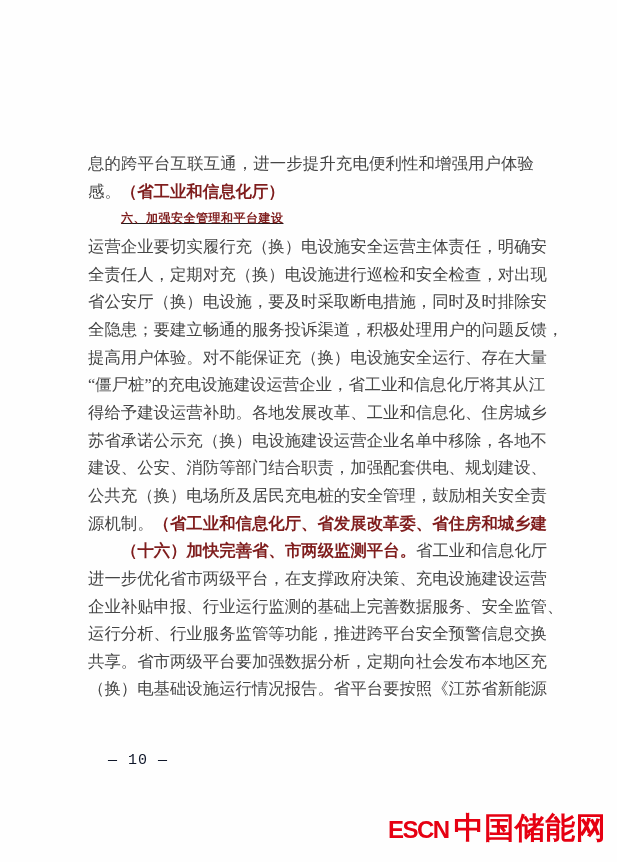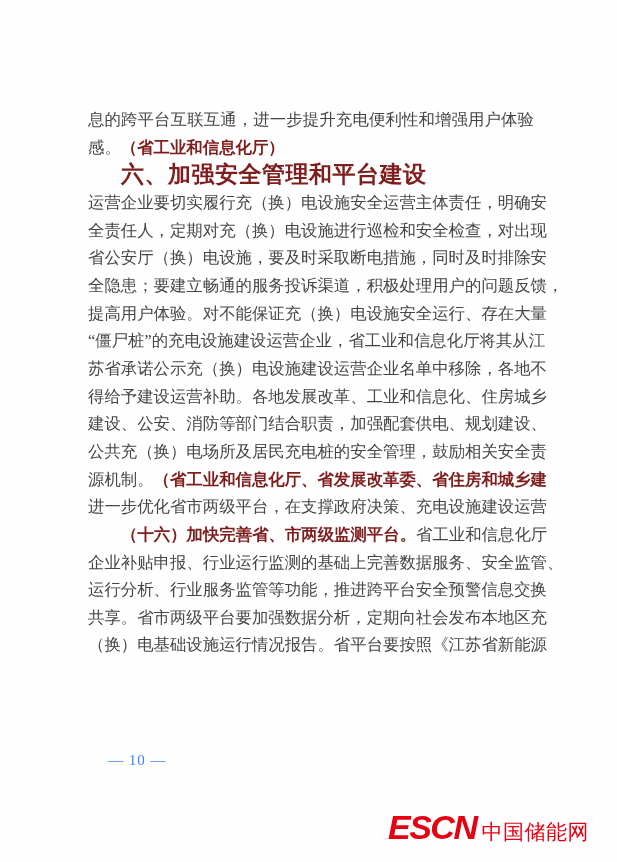--- a/index.html
+++ b/index.html
@@ -33,75 +33,75 @@
     text-align-last: left;
   }
   .line.indent { text-indent: 33px; }
   .line .b {
     font-weight: 700;
     color: #7f1d1d;
   }
   .line.heading {
     font-family: "Liberation Sans", "DejaVu Sans", sans-serif;
     font-weight: 700;
-    font-size: 23px;
+    font-size: 12px;
     color: #1c1c1c;
     letter-spacing: 0.5px;
+    text-decoration: underline;
   }
   .page-number {
     position: absolute;
     left: 108px; top: 752px;
     font-size: 15px;
-    color: #3b82f6;
+    color: #0f172a;
     letter-spacing: 1px;
-    font-family: Liberation Serif, serif;
+    font-family: Liberation Mono, monospace;
   }
   .logo {
     position: absolute;
     left: 388px; top: 808px;
     white-space: nowrap;
   }
   .logo .latin {
     font-family: "Liberation Sans", "DejaVu Sans", sans-serif;
     font-weight: 900;
-    font-size: 34px;
+    font-size: 24px;
     letter-spacing: -1.5px;
-    font-style: italic;
   }
   .logo .cjk {
     font-family: "Liberation Sans", "DejaVu Sans", sans-serif;
-    font-weight: 400;
-    font-size: 21px;
+    font-weight: 700;
+    font-size: 30px;
     margin-left: 5px;
     letter-spacing: 0.5px;
     margin-top: 41px;
   }
 </style>
 </head>
 <body>
 
 <div class="page" style="background: rgb(254, 254, 254);">
 
-  <div class="text-column" id="text-column" style="color: rgb(69, 69, 69);">
+  <div class="text-column" id="text-column" style="color: rgb(69, 69, 69); margin-top: 44px;">
       <div class="line"><span>息的跨平台互联互通，进一步提升充电便利性和增强用户体验</span></div>
       <div class="line no-just"><span>感。</span><span class="b">（省工业和信息化厅）</span></div>
       <div class="line heading indent no-just"><span class="b">六、加强安全管理和平台建设</span></div>
       <div class="line"><span>运营企业要切实履行充（换）电设施安全运营主体责任，明确安</span></div>
       <div class="line"><span>全责任人，定期对充（换）电设施进行巡检和安全检查，对出现</span></div>
       <div class="line"><span>省公安厅（换）电设施，要及时采取断电措施，同时及时排除安</span></div>
       <div class="line"><span>全隐患；要建立畅通的服务投诉渠道，积极处理用户的问题反馈，</span></div>
       <div class="line"><span>提高用户体验。对不能保证充（换）电设施安全运行、存在大量</span></div>
       <div class="line"><span>“僵尸桩”的充电设施建设运营企业，省工业和信息化厅将其从江</span></div>
+      <div class="line"><span>得给予建设运营补助。各地发展改革、工业和信息化、住房城乡</span></div>
       <div class="line"><span>苏省承诺公示充（换）电设施建设运营企业名单中移除，各地不</span></div>
-      <div class="line"><span>得给予建设运营补助。各地发展改革、工业和信息化、住房城乡</span></div>
       <div class="line"><span>建设、公安、消防等部门结合职责，加强配套供电、规划建设、</span></div>
       <div class="line"><span>公共充（换）电场所及居民充电桩的安全管理，鼓励相关安全责</span></div>
       <div class="line"><span>源机制。</span><span class="b">（省工业和信息化厅、省发展改革委、省住房和城乡建</span></div>
+      <div class="line indent"><span class="b">（十六）加快完善省、市两级监测平台。</span><span>省工业和信息化厅</span></div>
       <div class="line"><span>进一步优化省市两级平台，在支撑政府决策、充电设施建设运营</span></div>
-      <div class="line indent"><span class="b">（十六）加快完善省、市两级监测平台。</span><span>省工业和信息化厅</span></div>
       <div class="line"><span>企业补贴申报、行业运行监测的基础上完善数据服务、安全监管、</span></div>
       <div class="line"><span>运行分析、行业服务监管等功能，推进跨平台安全预警信息交换</span></div>
       <div class="line"><span>共享。省市两级平台要加强数据分析，定期向社会发布本地区充</span></div>
       <div class="line"><span>（换）电基础设施运行情况报告。省平台要按照《江苏省新能源</span></div>
     </div>
 
   <div class="page-number">— 10 —</div>
 
   <div class="logo" style="color: rgb(230, 0, 18);">
     <span class="latin">ESCN</span><span class="cjk">中国储能网</span>

